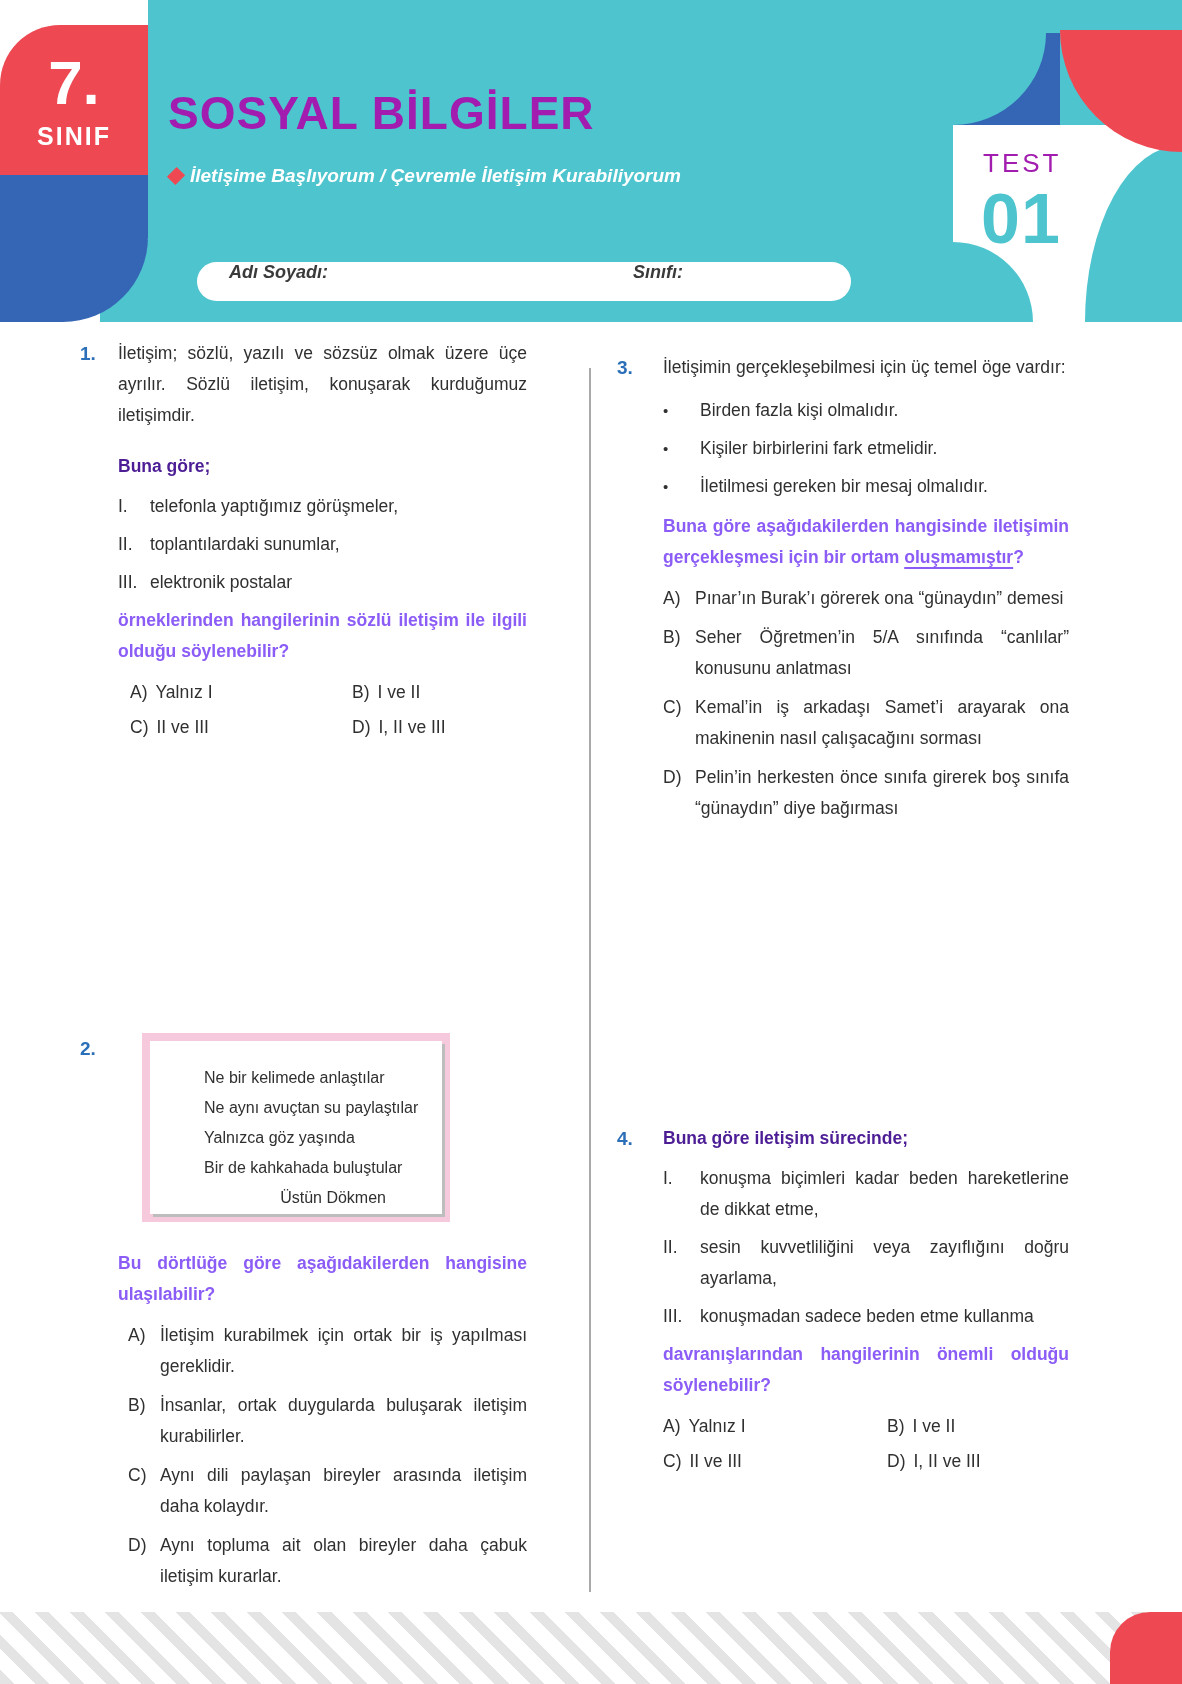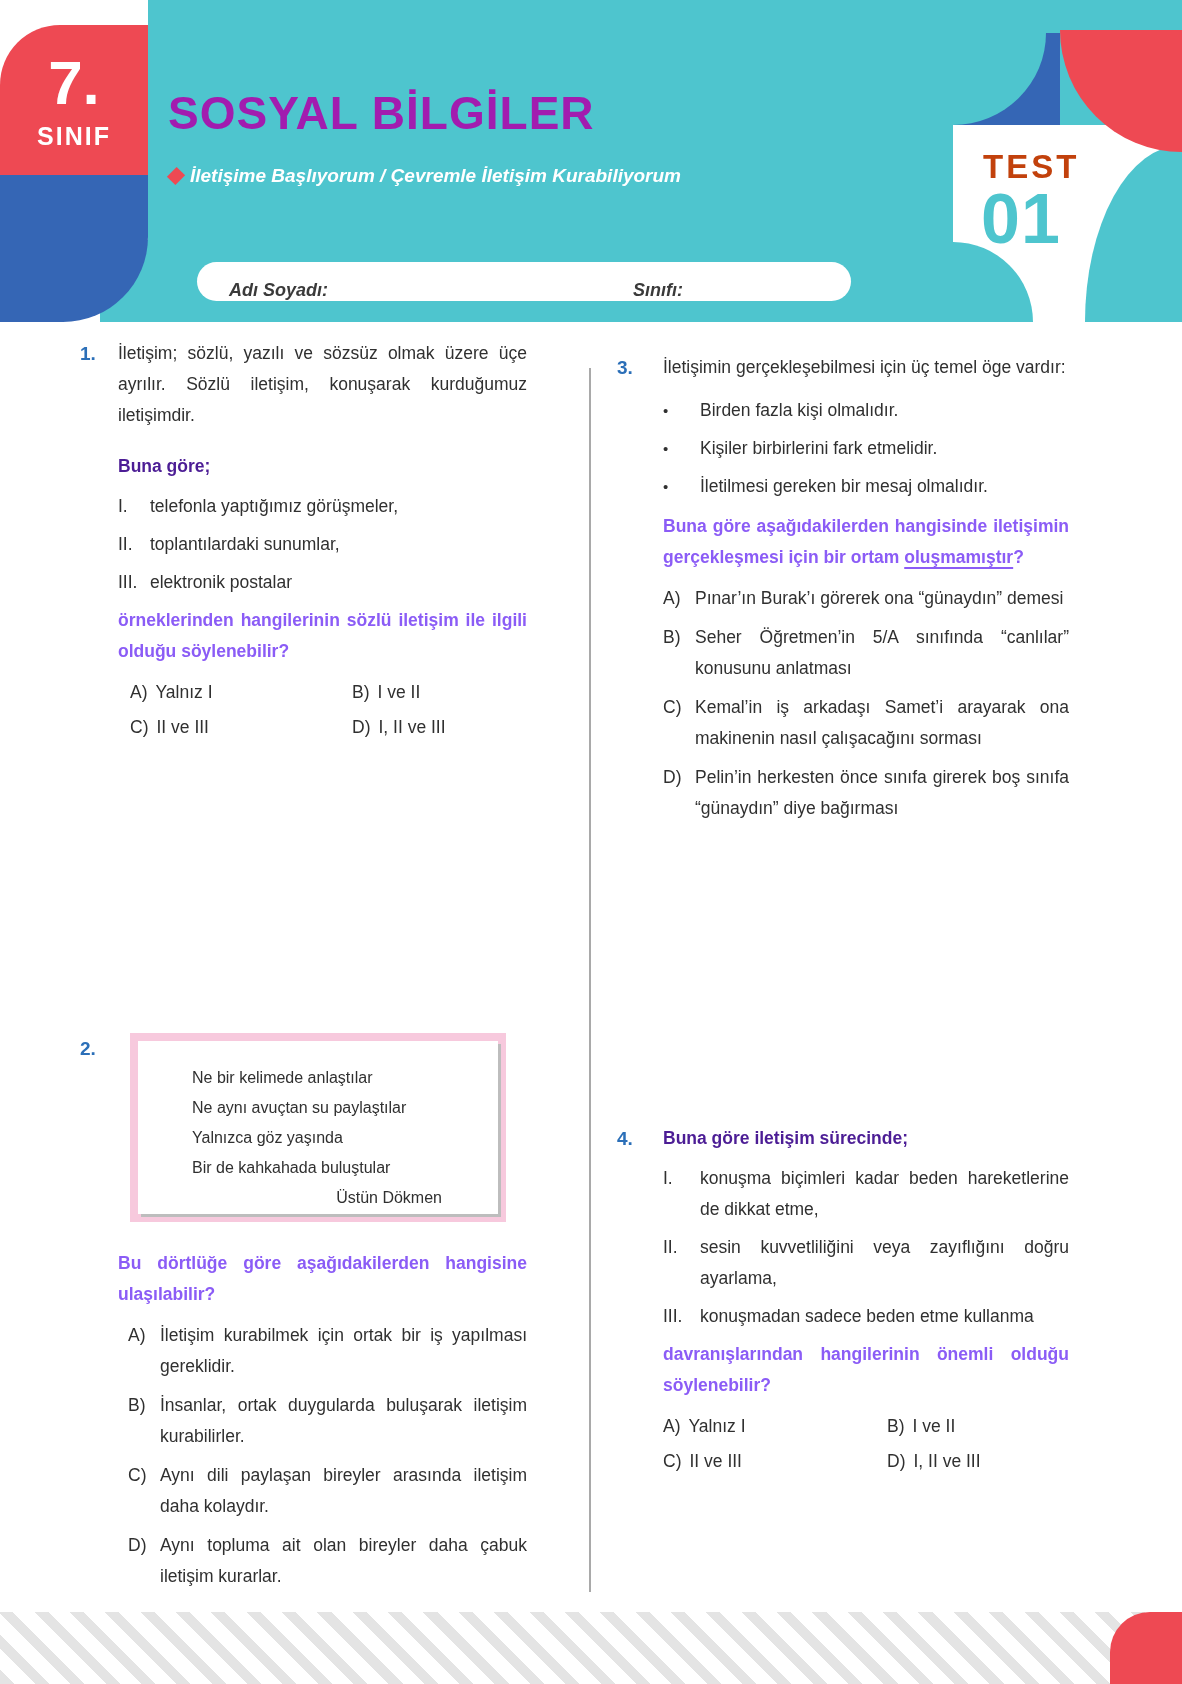--- a/index.html
+++ b/index.html
@@ -18,40 +18,40 @@
   .grade-label{position:absolute;left:0;top:124px;width:148px;text-align:center;color:#fff;
                font-size:25px;font-weight:700;letter-spacing:2px;line-height:1;}
   .hdr-title{position:absolute;left:168px;top:90px;color:#a21caf;font-size:46px;font-weight:700;
              letter-spacing:1px;line-height:1;}
   .hdr-sub{position:absolute;left:170px;top:165px;display:flex;align-items:center;gap:8px;}
   .diamond{width:12px;height:12px;background:#ee4953;transform:rotate(45deg) scaleY(1.15);flex:none;}
   .hdr-sub-text{color:#fff;font-size:19px;font-weight:700;font-style:italic;line-height:1.2;}
 
   
   .namebar{position:absolute;left:197px;top:262px;width:654px;height:39px;background:#fff;
-           border-radius:20px;display:flex;align-items:flex-end;}
+           border-radius:20px;display:flex;align-items:flex-start;}
   .namebar .lab{font-size:18px;font-weight:600;font-style:italic;color:#3a3a3a;}
   .lab-name{margin-left:32px;}
   .lab-class{position:absolute;left:436px;}
   .field-blank{position:absolute;top:4px;height:31px;}
   .field-name{left:140px;width:280px;}
   .field-class{left:500px;width:140px;}
 
   
   .test-white{position:absolute;left:953px;top:125px;width:229px;height:197px;background:#fff;}
   .notch-bl{position:absolute;left:953px;top:242px;width:80px;height:80px;background:#4ec5ce;
             border-top-right-radius:100%;}
   .teal-right{position:absolute;left:1085px;top:145px;width:97px;height:177px;background:#4ec5ce;
               border-top-left-radius:100%;}
   .petal-blue{position:absolute;left:953px;top:33px;width:107px;height:92px;background:#3566b5;}
   .petal-blue-cut{position:absolute;left:953px;top:33px;width:93px;height:92px;background:#4ec5ce;
                   border-bottom-right-radius:100%;}
   .petal-red{position:absolute;left:1060px;top:30px;width:122px;height:122px;background:#ee4953;
              border-bottom-left-radius:100%;}
-  .test-label{position:absolute;left:983px;top:150px;color:#c2410c;font-size:33px;font-weight:700;
+  .test-label{position:absolute;left:983px;top:150px;color:#a21caf;font-size:26px;font-weight:400;
               letter-spacing:3px;line-height:1;}
   .test-number{position:absolute;left:981px;top:184px;color:#4ec5ce;font-size:70px;font-weight:700;
                line-height:1;letter-spacing:1px;}
 
   
   .divider{position:absolute;left:589px;top:368px;width:2px;height:1224px;background:#a9a9a9;}
   .col{position:absolute;font-size:17.5px;line-height:31px;}
   .col-left{left:80px;top:338px;width:447px;}
   .col-right{left:617px;top:352px;width:452px;}
 
@@ -80,21 +80,21 @@
   .og-right{grid-template-columns:224px auto;}
   .opt{white-space:nowrap;}
   .opt .olab{margin-right:8px;}
 
   .optlist .lopt{display:flex;margin-bottom:8px;}
   .optlist .olab{flex:none;width:32px;}
   .optlist .otxt{text-align:justify;hyphens:manual;}
   .col-left .optlist{margin-left:10px;}
 
   
-  .poembox{margin-left:12px;width:376px;background:#f7c9dd;padding:8px;box-sizing:border-box;
+  .poembox{margin-left:24px;width:308px;background:#f7c9dd;padding:8px;box-sizing:border-box;
            margin-bottom:26px;}
   .poeminner{background:#fff;box-shadow:3px 3px 0 #bdbdbd;padding:22px 14px 12px 54px;
              height:139px;box-sizing:content-box;}
   .poemline{margin:0;font-size:16px;line-height:30px;}
   .poemauthor{margin:0;font-size:16px;line-height:30px;text-align:right;padding-right:42px;}
 
   
   .footer{position:absolute;left:0;top:1612px;width:1182px;height:72px;
           background:repeating-linear-gradient(45deg,#e4e4e4 0 10px,#ffffff 10px 25px);}
   .footer-red{position:absolute;right:0;bottom:0;width:72px;height:72px;background:#ee4953;

